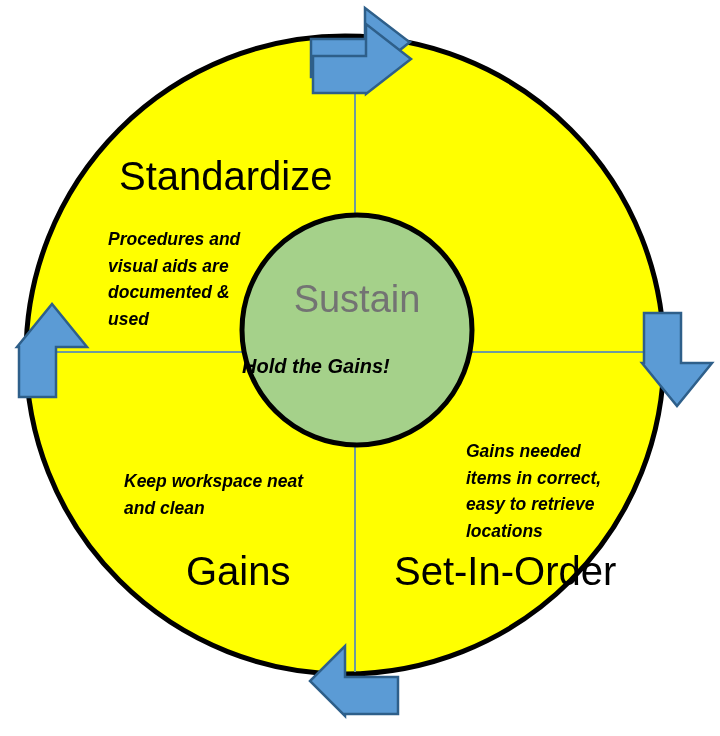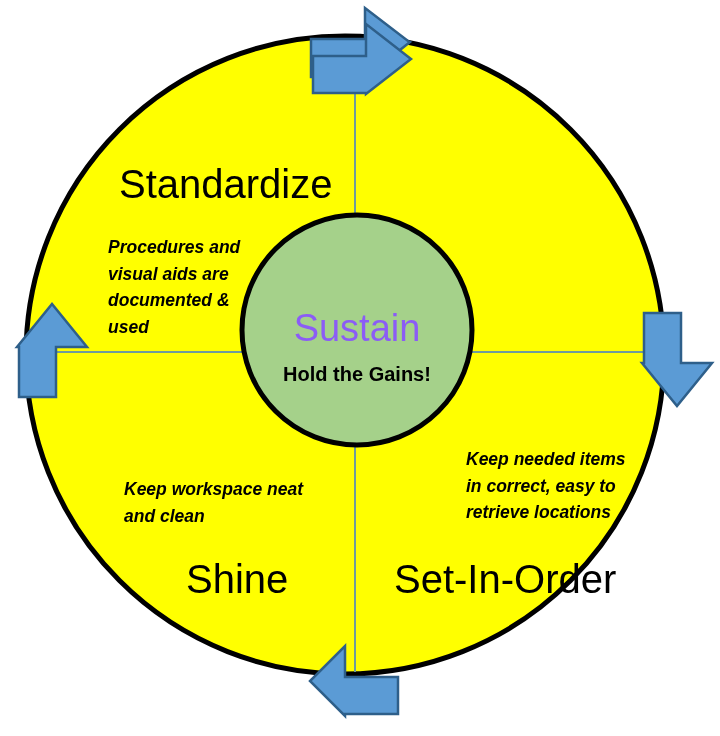--- a/index.html
+++ b/index.html
@@ -20,21 +20,21 @@
   }
   #diagram-svg {
     position: absolute;
     top: 0;
     left: 0;
     width: 720px;
     height: 736px;
   }
   .label-layer {
     position: absolute;
-    top: 8px;
+    top: 0;
     left: 0;
     width: 720px;
     height: 540px;
   }
   .quad-title {
     position: absolute;
     font-family: "Liberation Sans", sans-serif;
     font-size: 40px;
     font-weight: 400;
     color: #000000;
@@ -48,33 +48,33 @@
     font-weight: bold;
     font-style: italic;
     color: #000000;
     line-height: 1.52;
   }
   .center-title {
     position: absolute;
     font-family: "Liberation Sans", sans-serif;
     font-size: 38px;
     font-weight: 400;
-    color: #8b5cf6;
+    color: #737373;
     white-space: nowrap;
     text-align: center;
-    margin-top: 21px;
   }
   .center-sub {
     position: absolute;
     font-family: "Liberation Sans", sans-serif;
     font-size: 20px;
     font-weight: bold;
+    font-style: italic;
     color: #000000;
     white-space: nowrap;
-    text-align: center;
+    text-align: left;
   }
 
   
   #title-standardize { left: 119px; top: 155px; }
   #title-sort        { left: 440px; top: 155px; }
   #title-shine       { left: 186px; top: 550px; }
   #title-setinorder  { left: 348px; top: 550px; margin-left: 46px; }
 
   #desc-standardize { left: 108px; top: 226px; width: 152px; }
   #desc-sort        { left: 484px; top: 212px; width: 160px; }
@@ -108,23 +108,23 @@
     <path d="M 19 397 L 56 397 L 56 347 L 87 347 L 52 304 L 17 347 L 19 347 Z" fill="#5B9BD5" stroke="#2E5F8A" stroke-width="2.5"></path>
 
   </svg>
 
   <div class="label-layer">
 
     <div class="quad-title" id="title-standardize">Standardize</div>
     <div class="quad-desc" id="desc-standardize">Procedures and visual aids are documented &amp; used</div>
 
 
-    <div class="quad-title" id="title-shine">Shine</div>
+    <div class="quad-title" id="title-shine">Gains</div>
     <div class="quad-desc" id="desc-shine">Keep workspace neat and clean</div>
 
     <div class="quad-title" id="title-setinorder">Set-In-Order</div>
-    <div class="quad-desc" id="desc-setinorder">Keep needed items in correct, easy to retrieve locations</div>
+    <div class="quad-desc" id="desc-setinorder">Gains needed items in correct, easy to retrieve locations</div>
 
     <div class="center-title" id="center-sustain">Sustain</div>
     <div class="center-sub" id="center-hold">Hold the Gains!</div>
 
   </div>
 </div>
 
 </body></html>

